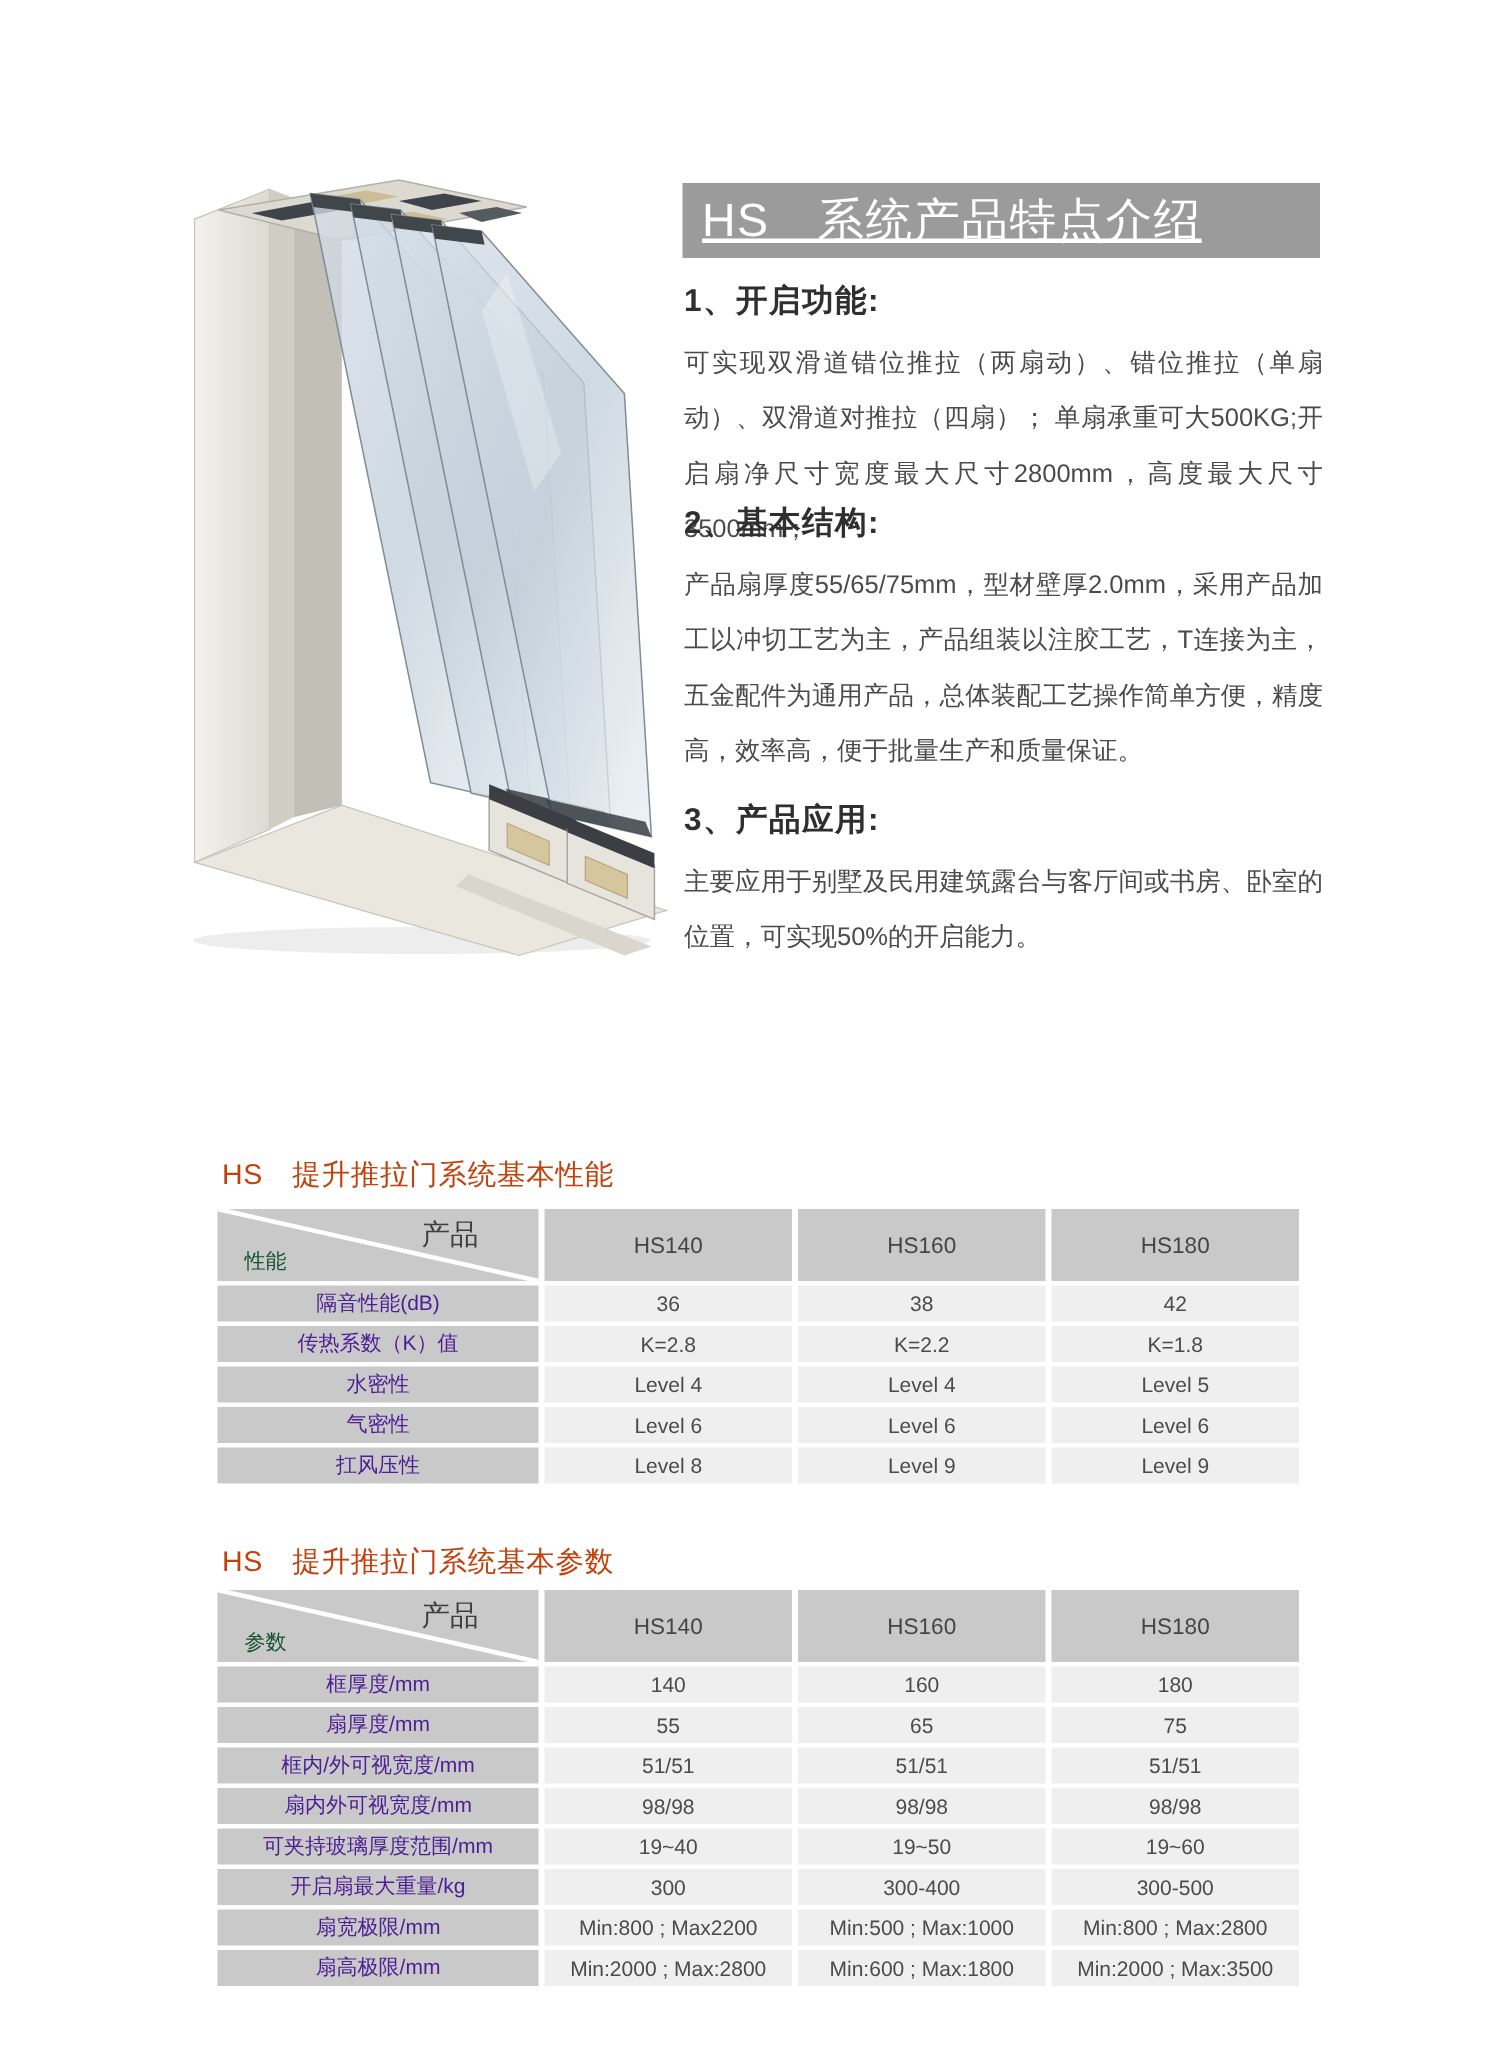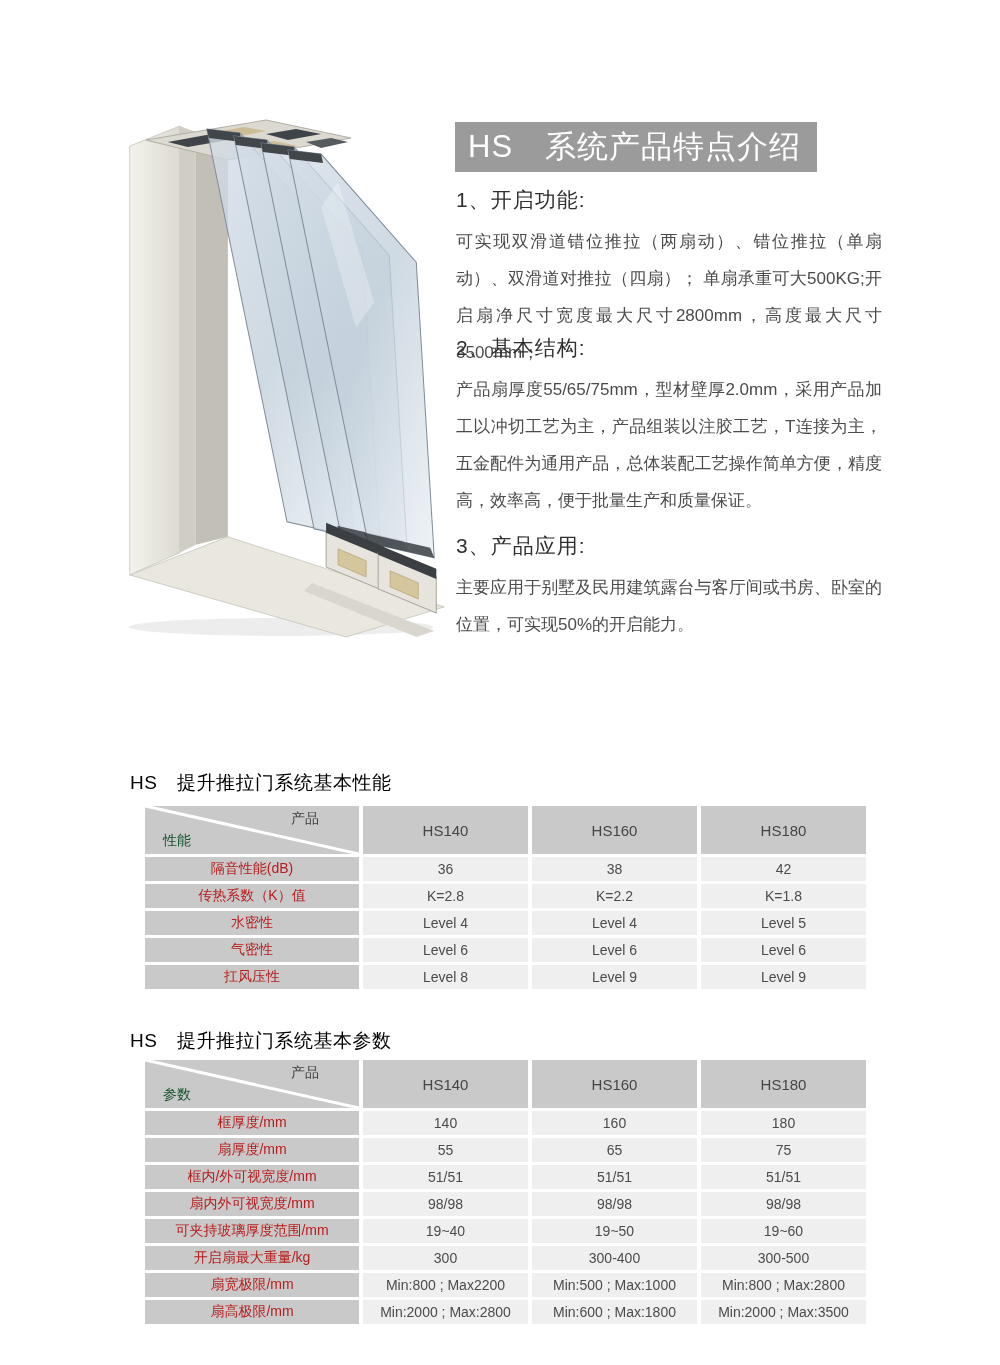--- a/index.html
+++ b/index.html
@@ -2,49 +2,49 @@
 <html><head>
 <meta charset="utf-8">
 <style>
   html,body{margin:0;padding:0;background:#ffffff;}
   .page{
     position:relative;width:1000px;height:1365px;background:#ffffff;overflow:hidden;
     font-family:"Liberation Sans","DejaVu Sans",sans-serif;color:#4b4b4b;
   }
   
   .banner{
-    position:absolute;left:455px;top:122px;width:362px;height:50px;
+    position:absolute;left:455px;top:122px;width:425px;height:50px;
     background:#9b9b9b;color:#ffffff;font-size:31px;line-height:50px;
-    padding-left:13px;box-sizing:border-box;letter-spacing:1px;white-space:pre;
+    padding-left:13px;box-sizing:border-box;letter-spacing:1px;white-space:pre;text-decoration:underline;
   }
   
   .sec{position:absolute;left:456px;width:426px;}
-  .sec h2{margin:0 0 9px 0;font-size:21px;font-weight:normal;color:#2f2f2f;letter-spacing:1px;}
+  .sec h2{margin:0 0 9px 0;font-size:21px;font-weight:bold;color:#2f2f2f;letter-spacing:1px;}
   .sec p{margin:0;font-size:17px;line-height:37px;color:#4b4b4b;text-align:justify;}
   #sec1{top:186px;} #sec2{top:334px;} #sec3{top:532px;}
   
   .product{position:absolute;left:115px;top:112px;width:332px;height:526px;}
   
-  .tbl-title{position:absolute;left:130px;font-size:19px;color:#000000;letter-spacing:.5px;white-space:pre;}
+  .tbl-title{position:absolute;left:148px;font-size:19px;color:#c2410c;letter-spacing:.5px;white-space:pre;}
   #t1-title{top:770px;} #t2-title{top:1028px;}
   
   .tbl{
     position:absolute;left:145px;display:grid;
     grid-template-columns:214px 165px 165px 165px;
     column-gap:4px;row-gap:3px;
   }
   #t1{top:806px;} #t2{top:1060px;}
   .cell{display:flex;align-items:center;justify-content:center;box-sizing:border-box;}
   .th{height:48px;background:#c9c9c9;color:#454545;font-size:15px;}
   .td{height:24px;font-size:14px;}
-  .td.label{background:#c9c9c9;color:#b91c1c;}
+  .td.label{background:#c9c9c9;color:#4c1d95;}
   .td.val{background:#efefef;color:#4b4b4b;}
   .corner{position:relative;}
   .corner .diag{position:absolute;left:0;top:0;width:100%;height:100%;}
-  .corner .c-top{position:absolute;top:4px;right:40px;font-size:14px;color:#3e3e3e;}
+  .corner .c-top{position:absolute;top:4px;right:40px;font-size:19px;color:#3e3e3e;}
   .corner .c-bot{position:absolute;bottom:4px;left:18px;font-size:14px;color:#14532d;}
 </style>
 </head>
 <body>
 
 <div class="page">
 
   <div class="banner">HS　系统产品特点介绍</div>
 
   <svg class="product" viewBox="0 0 330 525" xmlns="http://www.w3.org/2000/svg">

